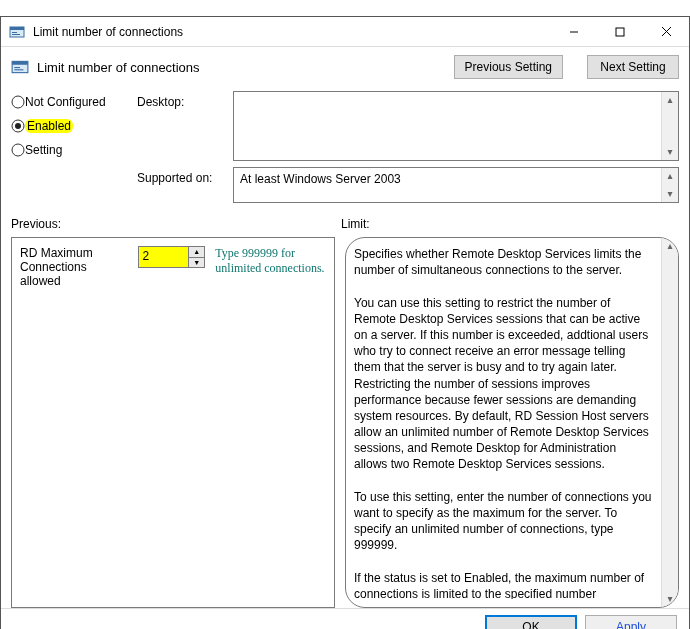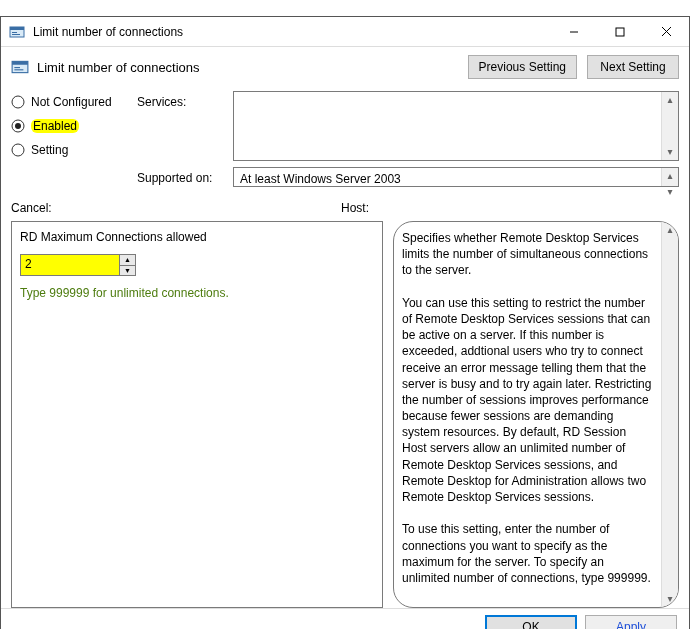--- a/index.html
+++ b/index.html
@@ -6,48 +6,48 @@
   html,body { margin:0; padding:0; background:#fff; }
   .window { width:690px; height:629px; border:1px solid #555; background:#fff; display:flex; flex-direction:column; position:relative;margin-top:16px; }
   .titlebar { height:30px; display:flex; align-items:center; border-bottom:1px solid #ddd; }
   .titlebar .ticon { width:16px; height:16px; margin:0 6px 0 8px; }
   .titlebar .title { flex:1; padding-left:2px; }
   .winbtns { display:flex; height:100%; }
   .winbtn { width:46px; display:flex; align-items:center; justify-content:center; }
   .content { flex:1; padding:8px 10px 0 10px; display:flex; flex-direction:column; overflow:hidden; }
   .header-row { display:flex; align-items:center; gap:8px; margin-bottom:6px; }
   .header-row .hlabel { font-size:13px; }
-  .psbtns { margin-left:auto; display:flex; gap:10px;justify-content:flex-end; }
+  .psbtns { margin-left:auto; display:flex; gap:24px;justify-content:flex-end; }
   .btn { min-width:92px; height:24px; border:1px solid #adadad; background:#e1e1e1; padding:0 10px; display:inline-flex; align-items:center; justify-content:center; cursor:default; }
   .top-grid { display:grid; grid-template-columns:120px 90px 1fr; grid-template-rows:auto auto auto auto; column-gap:6px; row-gap:6px; margin-top:6px; }
   .radios { grid-column:1; grid-row:1 / span 3; display:flex; flex-direction:column; gap:10px; padding-top:4px; }
-  .radio { display:flex; align-items:center; gap:6px; }
+  .radio { display:flex; align-items:center; gap:0; }
   .radio .hl { background:#ffff00; padding:0 2px; border-radius:6px; }
   .radio svg { width:14px; height:14px; flex:0 0 14px; }
   .lbl-col { grid-column:2; padding-top:4px; }
   .comment-box { grid-column:3; grid-row:1 / span 3; }
   .txtarea { width:100%; height:70px; border:1px solid #7a7a7a; position:relative; background:#fff; }
   .scroll-ghost { position:absolute; right:0; top:0; bottom:0; width:17px; background:#f0f0f0; border-left:1px solid #ddd; display:flex; flex-direction:column; justify-content:space-between; align-items:center; }
   .scroll-ghost .arrow { color:#666; font-size:10px; line-height:16px; }
   .supp-lbl { grid-column:2; grid-row:4; padding-top:4px; }
   .supp-box { grid-column:3; grid-row:4; }
-  .supp-field { width:100%; height:20px; border:1px solid #7a7a7a; position:relative; background:#fff; display:flex; align-items:flex-start; padding:4px 20px 4px 6px; }
+  .supp-field { width:100%; height:36px; border:1px solid #7a7a7a; position:relative; background:#fff; display:flex; align-items:flex-start; padding:4px 20px 4px 6px; }
   .mid-labels { display:flex; margin-top:14px; }
   .mid-labels .opts { width:330px; }
   .panels { display:flex; gap:10px; margin-top:6px; flex:1; min-height:0; }
   .panel { border:1px solid #7a7a7a; background:#fff; padding:8px 8px; overflow:hidden; position:relative; }
-  .panel.left { width:372px; display:flex; flex-direction:column; gap:10px; }
+  .panel.left { width:324px; display:flex; flex-direction:row; gap:10px; }
   .panel.right { flex:1; display:flex;border-radius:20px; }
   .help-text { padding-right:18px; overflow:hidden; line-height:1.35; white-space:pre-wrap; }
   .spinner { display:flex; align-items:stretch; width:116px; border:1px solid #7a7a7a; height:22px; background:#ffff00; }
   .spinner .val { flex:1; padding:2px 4px; outline:none; border:none; background:transparent; }
   .spinner .spbtns { width:16px; border-left:1px solid #7a7a7a; display:flex; flex-direction:column; }
   .spinner .spbtn { flex:1; display:flex; align-items:center; justify-content:center; font-size:7px; background:#e9e9e9; }
   .spinner .spbtn:first-child { border-bottom:1px solid #7a7a7a; }
-  .hint { color:#4d7c0f; }
+  .hint { color:#0f766e;font-family:Liberation Serif, serif; }
   .footer { height:36px; border-top:1px solid #ddd; display:flex; align-items:center; justify-content:flex-end; gap:8px; padding:16px 12px; }
   .btn.primary { border:2px solid #0078d7; background:#e1e1e1; }
   .btn.disabled { color:#1d4ed8; background:#efefef; }
   .resize-grip { position:absolute; right:2px; bottom:2px; width:12px; height:12px; }
 </style>
 </head>
 <body>
 
 <div class="window">
 
@@ -111,21 +111,21 @@
           <span class="hl">Enabled</span>
         </label>
         <label class="radio">
           <svg viewBox="0 0 14 14">
               <circle cx="7" cy="7" r="6" fill="#fff" stroke="#333"></circle>
             </svg>
           <span>Setting</span>
         </label>
       </div>
 
-      <div class="lbl-col">Services:</div>
+      <div class="lbl-col">Desktop:</div>
 
       <div class="comment-box">
         <div class="txtarea">
           <div class="scroll-ghost">
             <span class="arrow">▴</span>
             <span class="arrow">▾</span>
           </div>
         </div>
       </div>
 
@@ -135,22 +135,22 @@
           <span>At least Windows Server 2003</span>
           <div class="scroll-ghost">
             <span class="arrow">▴</span>
             <span class="arrow">▾</span>
           </div>
         </div>
       </div>
     </div>
 
     <div class="mid-labels">
-      <div class="opts">Cancel:</div>
-      <div>Host:</div>
+      <div class="opts">Previous:</div>
+      <div>Limit:</div>
     </div>
 
     <div class="panels">
       <div class="panel left">
         <div>RD Maximum Connections allowed</div>
         <div class="spinner">
           <div class="val">2</div>
           <div class="spbtns">
             <div class="spbtn">▲</div>
             <div class="spbtn">▼</div>

